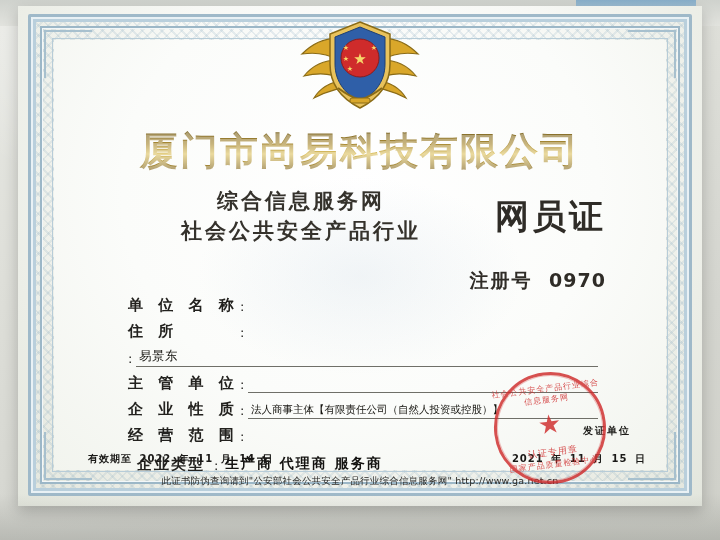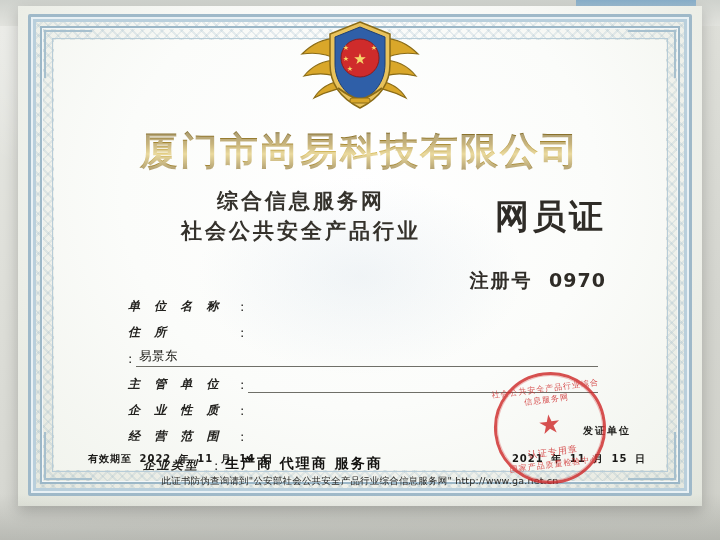--- a/index.html
+++ b/index.html
@@ -182,26 +182,25 @@
   }
   .row {
     display: flex;
     align-items: flex-end;
     height: 23px;
     margin-bottom: 3px;
   }
   .label {
     width: 112px;
     flex: 0 0 112px;
-    font-size: 12px;
+    font-size: 15px;
     font-weight: bold;
     color: #22211e;
     letter-spacing: 5px;
     white-space: nowrap;
-    font-style: italic;
   }
   .label.tight { letter-spacing: 1.5px; }
   .colon {
     flex: 0 0 8px;
     font-size: 13px;
     color: #22211e;
     padding-bottom: 1px;
   }
   .value {
     flex: 1 1 auto;
@@ -397,20 +396,21 @@
 
       <div class="row">
         <div class="label">主 管 单 位</div>
         <div class="colon">:</div>
         <div class="value"></div>
       </div>
 
       <div class="row">
         <div class="label">企 业 性 质</div>
         <div class="colon">:</div>
+        <div class="value tiny">法人商事主体【有限责任公司（自然人投资或控股）】</div>
       </div>
 
       <div class="row">
         <div class="label">经 营 范 围</div>
         <div class="colon">:</div>
       </div>
 
       <div class="row biz">
         <div class="label">企业类型</div>
         <div class="colon">:</div>

